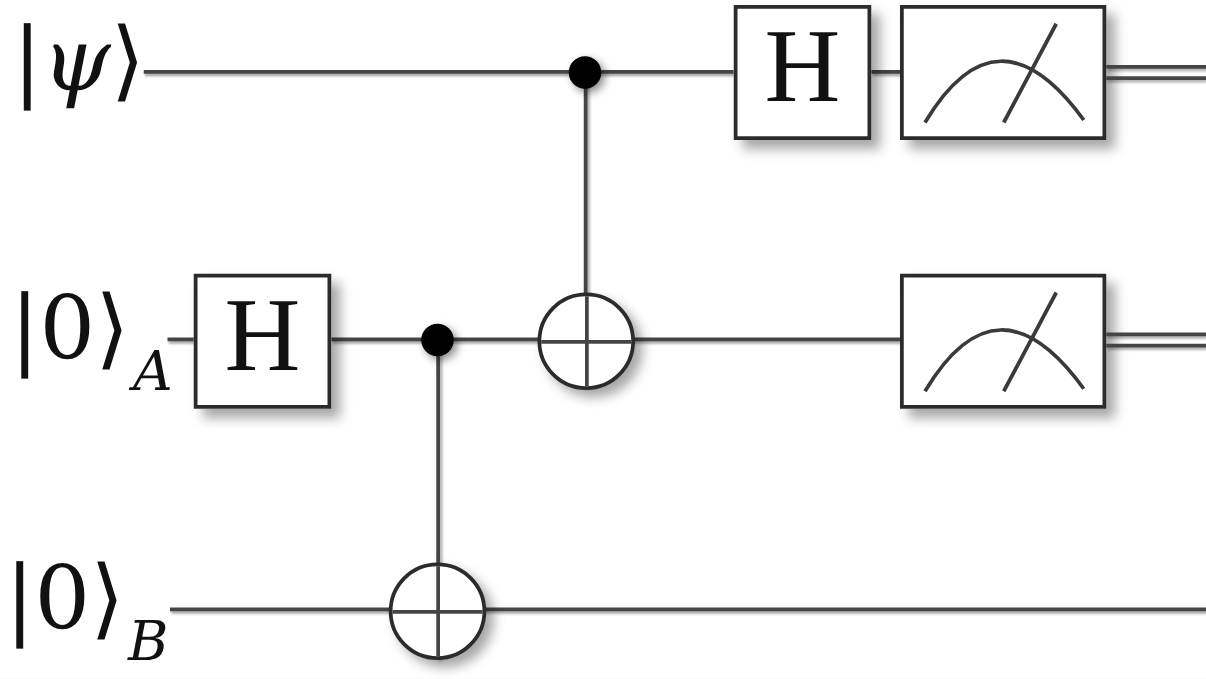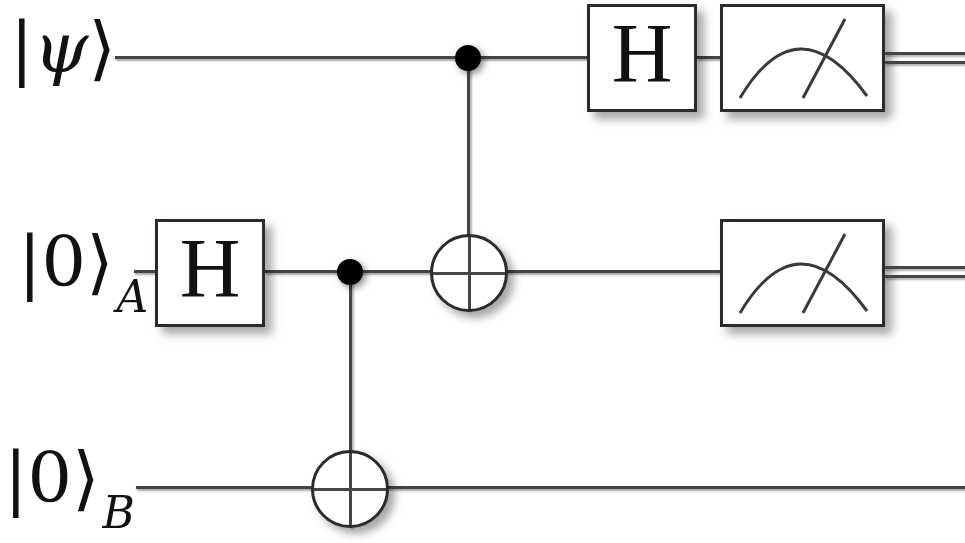--- a/index.html
+++ b/index.html
@@ -23,21 +23,21 @@
   }
   .wire-label .sym{font-style:normal;}
   .wire-label .sym.italic{font-style:italic;}
   .wire-label .sub{
     font-size:44px;
     font-style:italic;
     vertical-align:-26px;
     margin-left:3px;
   }
   .label-psi{left:10px;top:2px;}
-  .label-a{left:18px;top:216px;}
+  .label-a{left:8px;top:216px;}
   .label-b{left:4px;top:432px;}
   
   .hwire{
     position:absolute;height:3px;
     background:var(--wire,#454545);
     box-shadow:1px 2px 2px rgba(0,0,0,0.35);
   }
   .vwire{
     position:absolute;width:3px;
     background:var(--wire,#454545);

